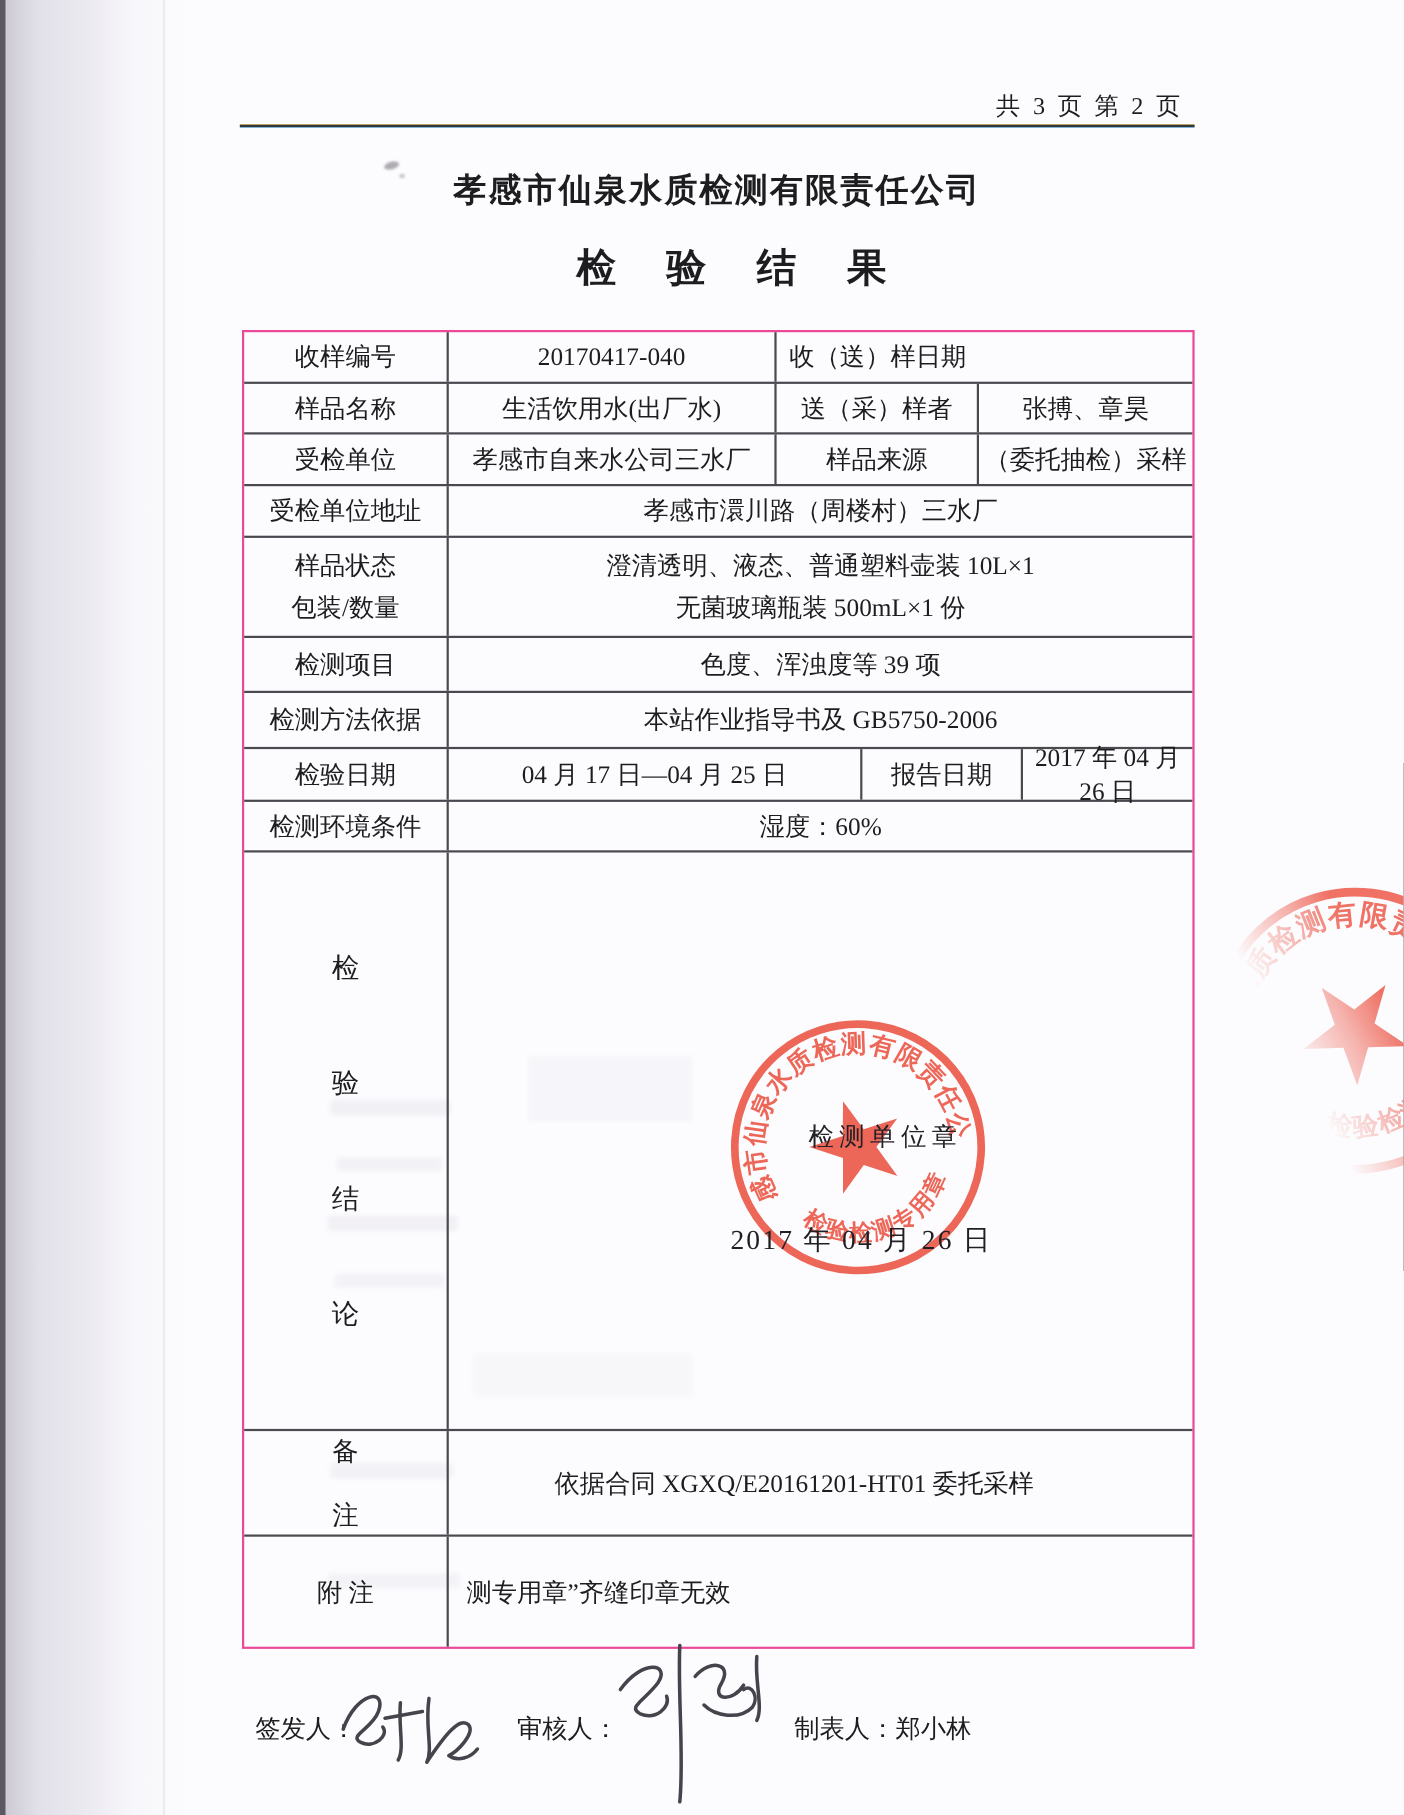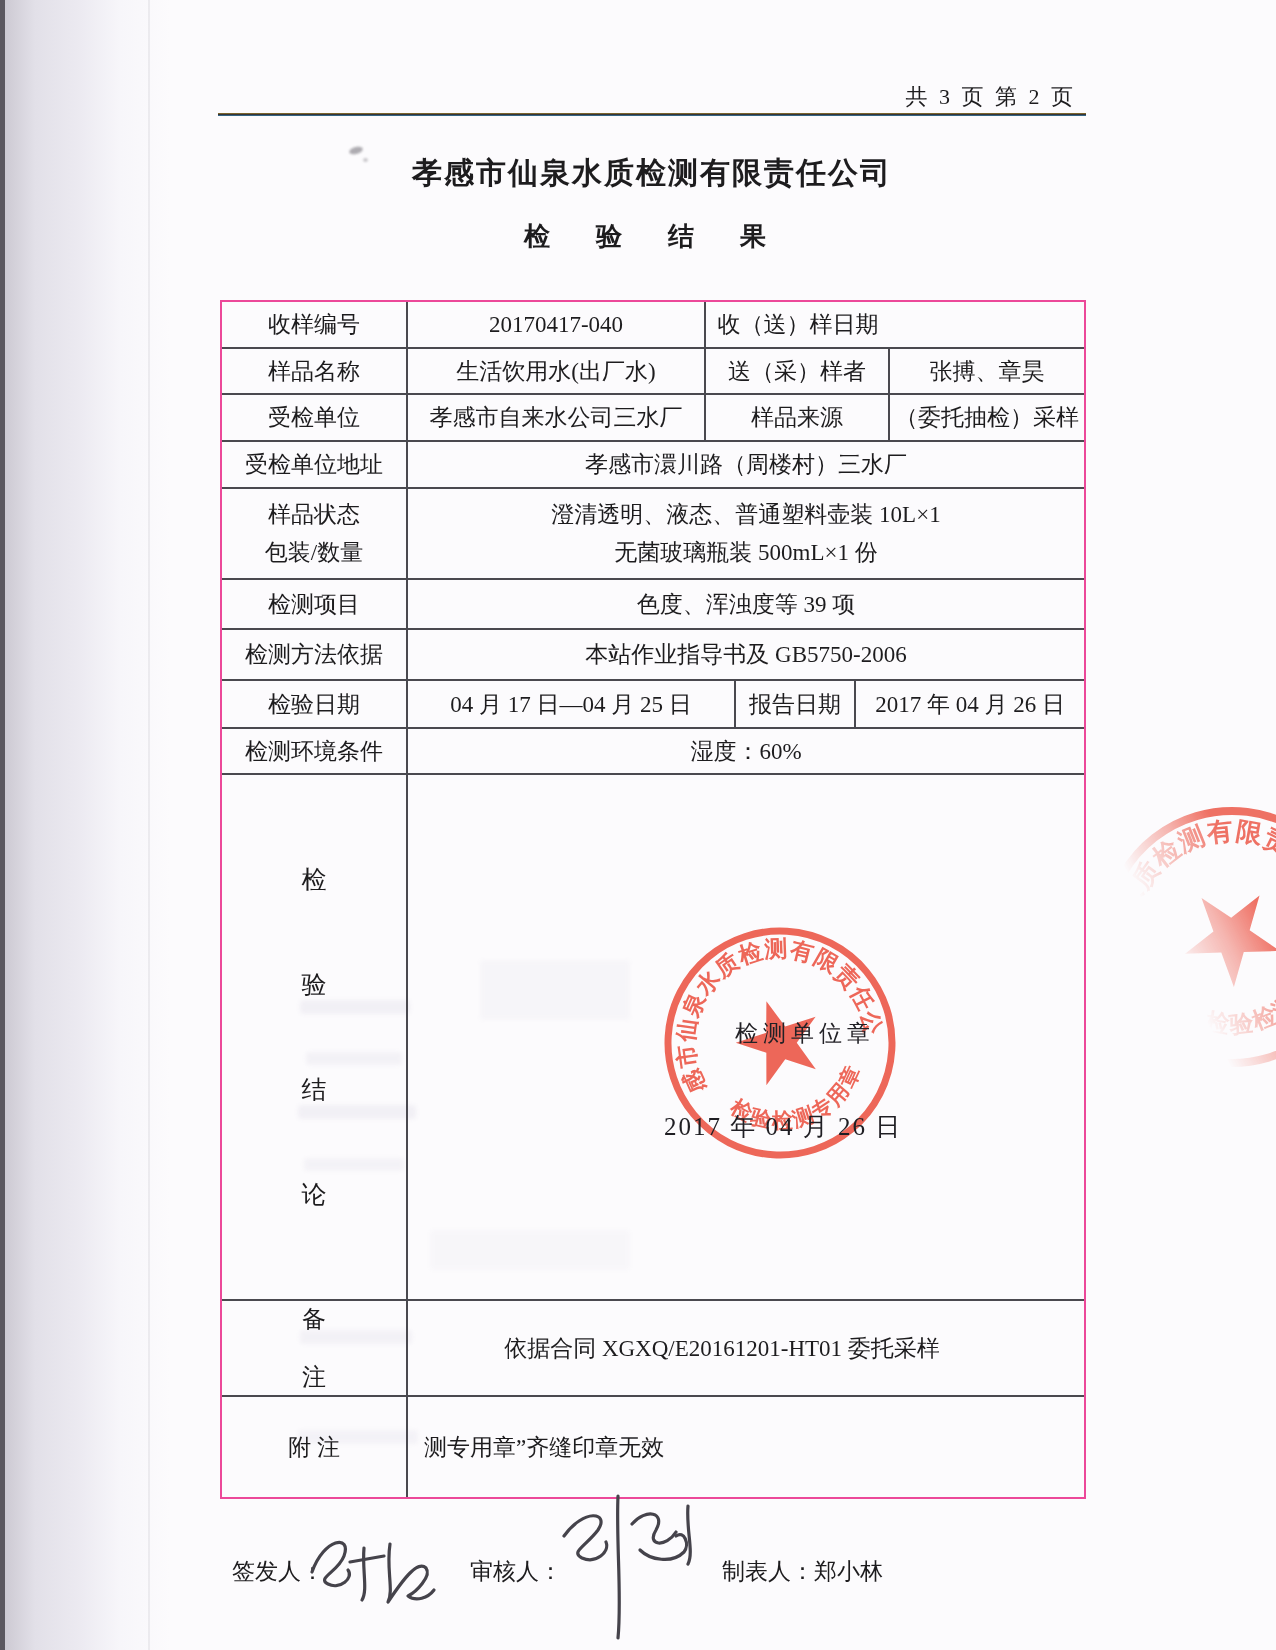--- a/index.html
+++ b/index.html
@@ -13,41 +13,41 @@
   .edge-shade{position:absolute;left:0;top:0;width:170px;height:1650px;
     background:linear-gradient(to right,#c9c6cf 0,#e2e0e8 35px,#eceaf1 80px,#f7f6fa 120px,rgba(252,251,253,0) 170px);}
   .edge-fold{position:absolute;left:148px;top:0;width:2px;height:1650px;background:rgba(120,115,130,.10);}
 
   .page-info{position:absolute;top:82px;right:200px;font-size:22px;letter-spacing:3px;}
   .head-rule{position:absolute;left:218px;top:113px;width:868px;height:3px;
     background:linear-gradient(to bottom,#b98f1e 0,#35343a 35%,#35343a 65%,#2f8fc4 100%);}
 
   .company-title{position:absolute;left:220px;top:153px;width:864px;text-align:center;
     font-size:30px;font-weight:600;letter-spacing:2px;}
-  .report-title{position:absolute;left:524px;top:219px;font-size:26px;font-weight:600;
+  .report-title{position:absolute;left:524px;top:219px;font-size:36px;font-weight:600;
     letter-spacing:46px;white-space:nowrap;}
 
   .smudge{position:absolute;background:#6d6a72;border-radius:50%;filter:blur(1px);opacity:.55;}
   .smudge.s1{left:349px;top:147px;width:14px;height:7px;transform:rotate(-15deg);}
   .smudge.s2{left:420px;top:160px;width:9px;height:9px;opacity:.4;}
   .smudge.s3{left:363px;top:158px;width:5px;height:4px;opacity:.35;}
 
   
   .doc-table{position:absolute;left:220px;top:300px;width:866px;box-sizing:border-box;
     border:2px solid #ec4899;display:flex;flex-direction:column;}
   .t-row{display:flex;box-sizing:border-box;border-bottom:2px solid #4a494f;}
   .t-row:last-child{border-bottom:none;}
   .t-cell{box-sizing:border-box;border-right:2px solid #4a494f;display:flex;
     align-items:center;justify-content:center;font-size:23px;text-align:center;}
   .t-cell:last-child{border-right:none;}
   .colA{width:186px;flex:none;}
   .colB{width:298px;flex:none;}
   .colC{width:184px;flex:none;}
-  .colB2{width:328px;flex:none;}
-  .colC2{width:120px;flex:none;}
+  .colB2{width:376px;flex:none;}
+  .colC2{width:146px;flex:none;}
   .grow{flex:1;}
   .r1{height:47px;} .r2{height:46px;} .r3{height:47px;} .r4{height:47px;}
   .r5{height:91px;} .r6{height:50px;} .r7{height:51px;} .r8{height:48px;}
   .r9{height:46px;} .r10{height:526px;} .r11{height:96px;} .r12{height:100px;}
   .two-line{flex-direction:column;justify-content:center;gap:7px;}
   .vert-label{flex-direction:column;justify-content:center;gap:72px;font-size:25px;}
   .vert-label.short{gap:26px;font-size:24px;}
   .note-val{flex-direction:column;align-items:flex-start;justify-content:center;gap:20px;
     text-align:left;padding-left:16px;font-size:23px;}
   .remark-val span{margin-right:48px;}

